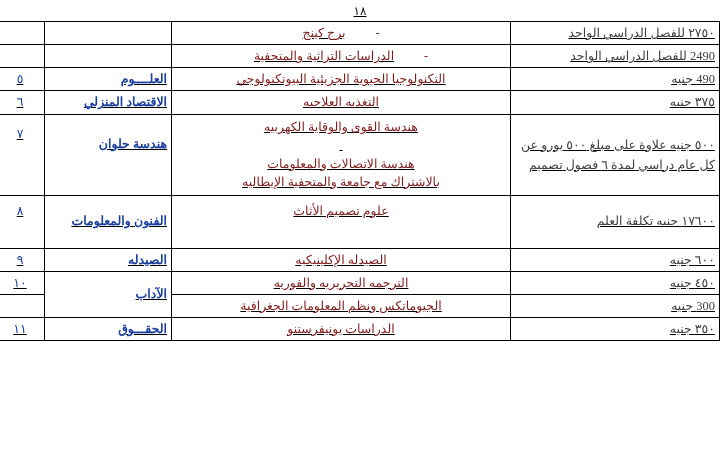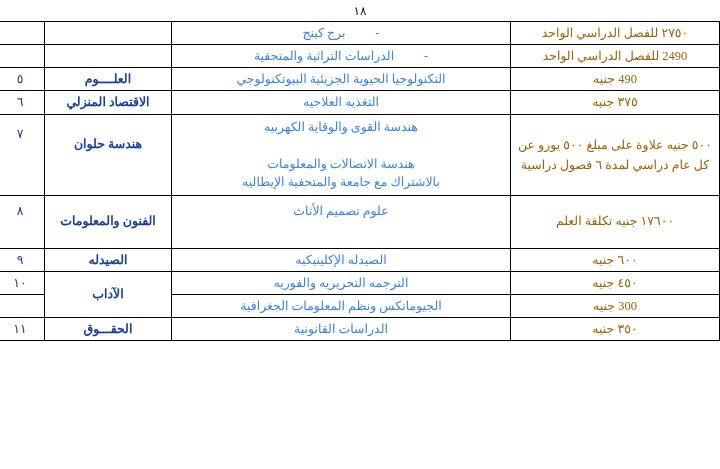--- a/index.html
+++ b/index.html
@@ -14,20 +14,21 @@
     color: #000000;
     position: relative;
     overflow: hidden;
   }
   .page {
     width: 720px;
     height: 330px;
     box-sizing: border-box;
     padding: 0;
     position: relative;
+    text-decoration: underline;
   }
   .page-number {
     text-align: center;
     font-size: 12px;
     padding-top: 4px;
     padding-bottom: 2px;
     letter-spacing: 1px;
     color: #111;
   }
   table.fees {
@@ -44,33 +45,33 @@
     font-size: 12.5px;
     line-height: 1.45;
   }
   .col-num {
     width: 40px;
     text-align: center;
     color: #1a3fa0;
   }
   .col-faculty {
     width: 118px;
-    text-align: center;
+    text-align: right;
     color: #1a3fa0;
     font-weight: bold;
   }
   .col-program {
     width: 330px;
     text-align: center;
-    color: #3b82f6;
+    color: #7f1d1d;
   }
   .col-fee {
     width: 200px;
-    text-align: center;
-    color: #a16207;
+    text-align: right;
+    color: #404040;
   }
   .prog-dash {
     display: block;
     text-align: center;
   }
   .prog-dash .dash {
     display: inline-block;
     width: 28px;
     text-align: right;
     margin-left: 6px;
@@ -134,21 +135,21 @@
         <td class="col-program">التغذيه العلاجيه</td>
         <td class="col-faculty">الاقتصاد المنزلي</td>
         <td class="col-num">٦</td>
       </tr>
 
       <tr>
         <td class="col-fee tall">
           <span class="fee-block">
             <span>٥٠٠ جنيه علاوة على مبلغ ٥٠٠</span>
             <span>يورو عن كل عام دراسي لمدة ٦ فصول</span>
-            <span>دراسية</span>
+            <span>تصميم</span>
           </span>
         </td>
         <td class="col-program tall">
           <span class="multi-line">
             <span>هندسة القوى والوقاية الكهربيه</span>
             <span>&nbsp;</span>
             <span>هندسة الاتصالات  والمعلومات</span>
             <span>بالاشتراك مع جامعة والمتحفية الإيطاليه</span>
           </span>
         </td>
@@ -178,21 +179,21 @@
       </tr>
 
       <tr>
         <td class="col-fee">300 جنيه</td>
         <td class="col-program">الجيوماتكس ونظم المعلومات الجغرافية</td>
         <td class="col-num empty-cell"></td>
       </tr>
 
       <tr>
         <td class="col-fee">٣٥٠ جنيه</td>
-        <td class="col-program">الدراسات القانونية</td>
+        <td class="col-program">الدراسات يونيفرستنو</td>
         <td class="col-faculty">الحقـــوق</td>
         <td class="col-num">١١</td>
       </tr>
 
     </tbody>
   </table>
 
 </div>
 
 </body></html>

